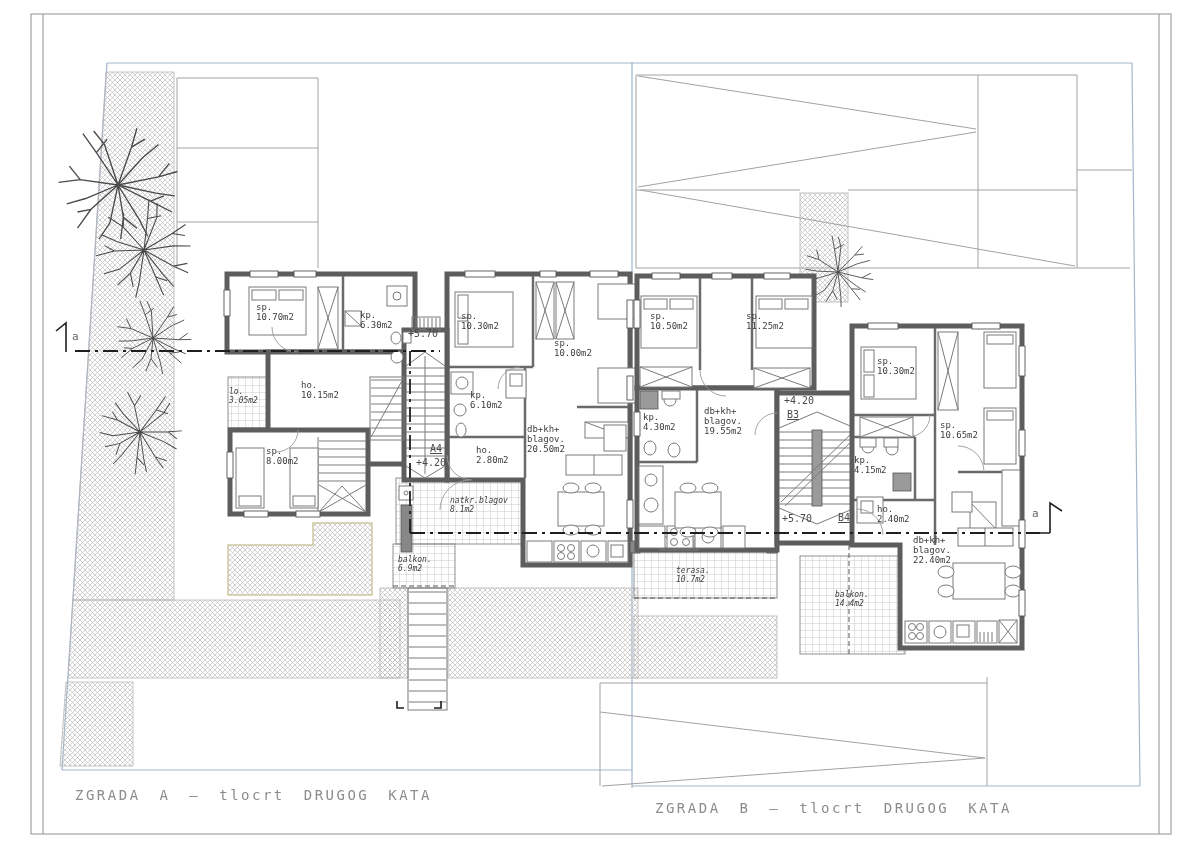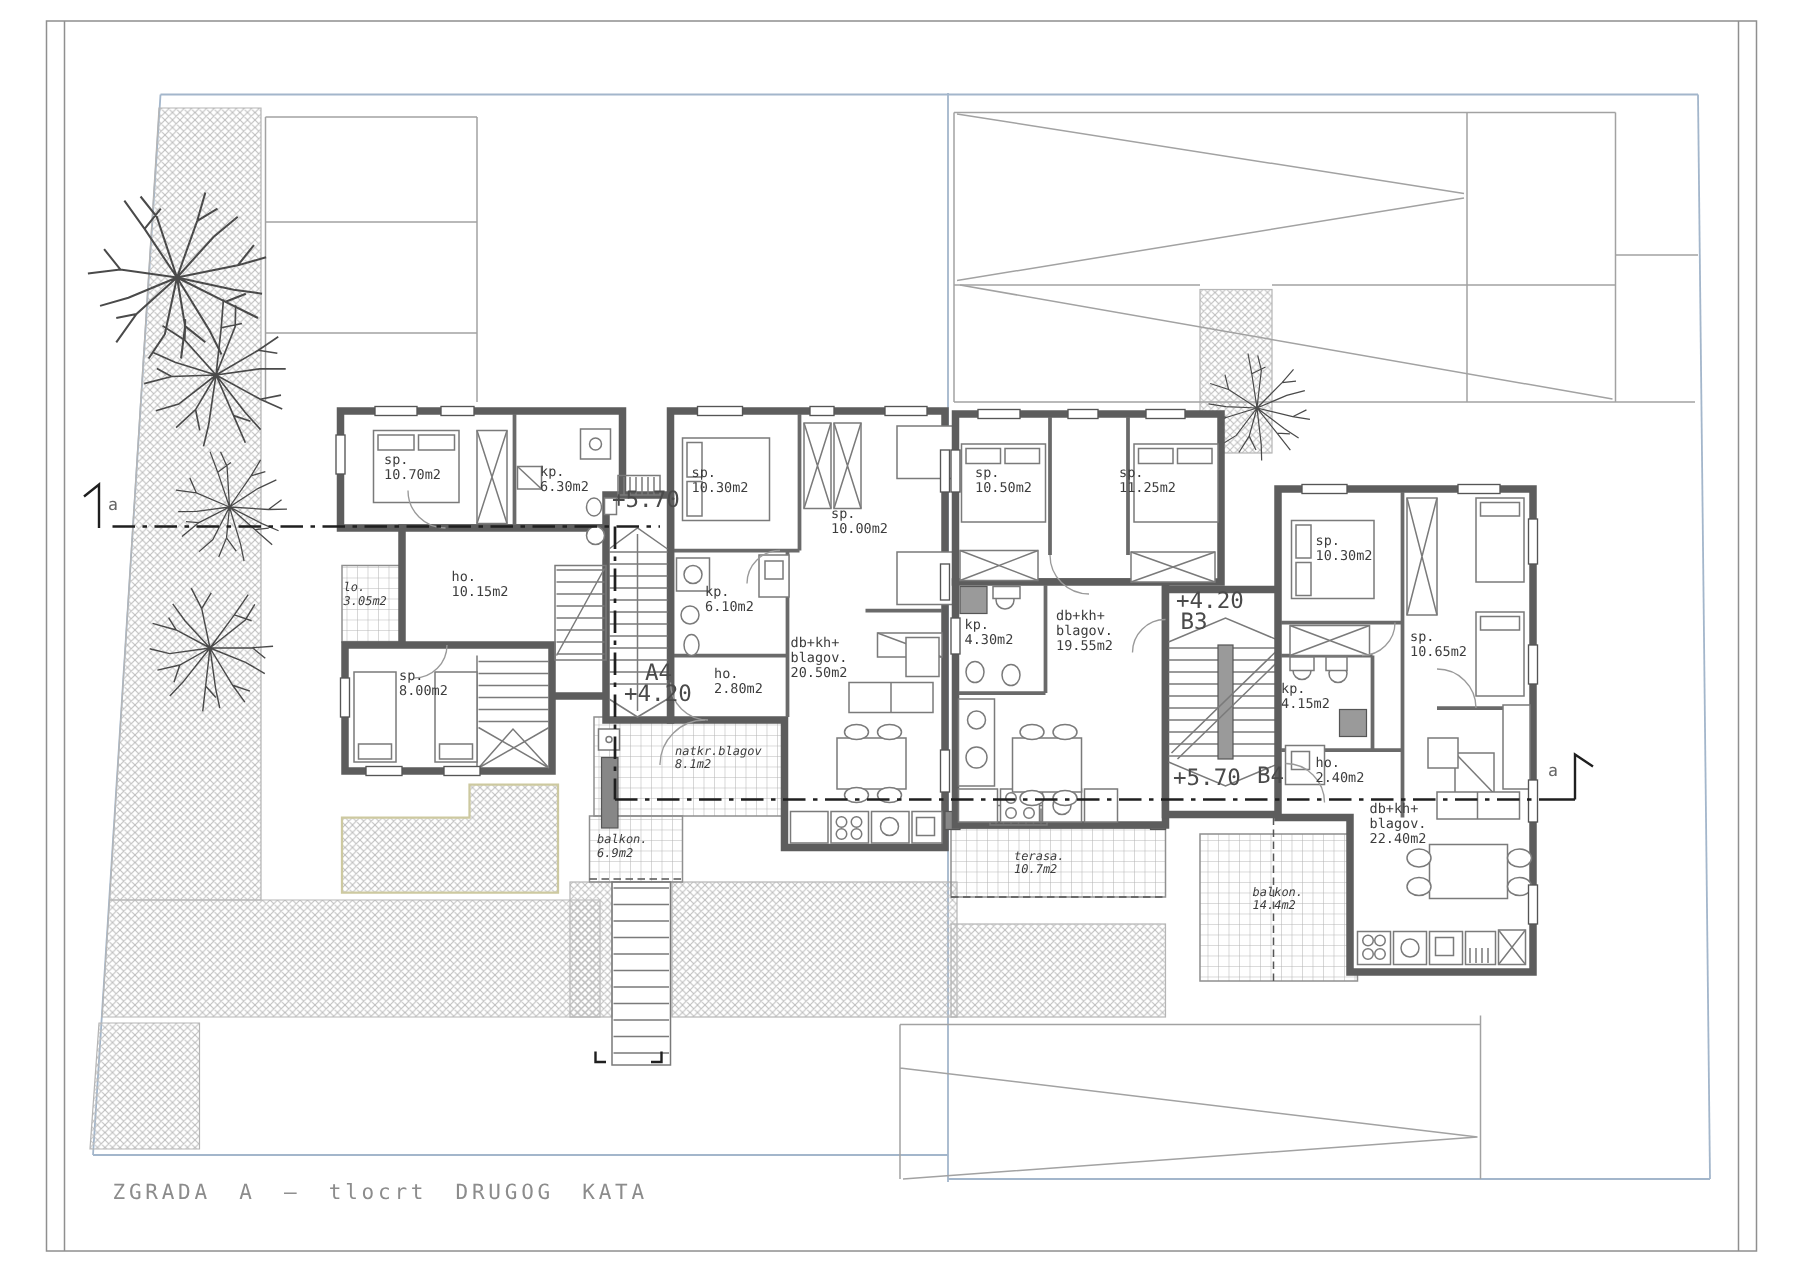--- a/index.html
+++ b/index.html
@@ -22,22 +22,22 @@
   .hA{fill:url(#xh);stroke:#cdc9a0;stroke-width:1.5;}
   .tr{fill:url(#tile);stroke:#8f8f8f;stroke-width:1;}
   .dash{fill:none;stroke:#555;stroke-width:1;stroke-dasharray:5 3;}
   .pl{fill:#878787;stroke:#555;stroke-width:0.8;}
   .str{fill:#9a9a9a;stroke:#555;stroke-width:0.8;}
   .tree{fill:none;stroke:#4a4a4a;stroke-width:1;}
   
   .rl{position:absolute;font-size:9px;line-height:10px;color:#3d3d3d;white-space:nowrap;}
   .rl span{display:block;}
   .rl-sm{font-size:8px;line-height:9px;font-style:italic;}
-  .sl{position:absolute;font-size:15px;line-height:11px;color:#4a4a4a;white-space:nowrap;}
-  .uid{}
+  .sl{position:absolute;font-size:10px;line-height:11px;color:#4a4a4a;white-space:nowrap;}
+  .uid{text-decoration:underline;}
   .amark{position:absolute;font-size:11px;color:#666;}
   .title{position:absolute;font-size:14px;letter-spacing:2.5px;word-spacing:8px;color:#8c8c8c;}
 </style>
 </head>
 <body>
 
 <div id="sheet">
 
 <svg width="1200" height="848" viewBox="0 0 1200 848">
   <defs>
@@ -451,14 +451,15 @@
 <div class="sl" style="left:416px;top:457px">+4.20</div>
 <div class="sl" style="left:784px;top:395px">+4.20</div>
 <div class="sl uid" style="left:787px;top:409px">B3</div>
 <div class="sl" style="left:782px;top:513px">+5.70</div>
 <div class="sl uid" style="left:838px;top:512px">B4</div>
 
 <div class="amark" style="left:72px;top:330px">a</div>
 <div class="amark" style="left:1032px;top:507px">a</div>
 
 <div class="title" style="left:75px;top:787px">ZGRADA A — tlocrt DRUGOG KATA</div>
+<div class="title" style="left:655px;top:800px">ZGRADA B — tlocrt DRUGOG KATA</div>
 
 </div>
 
 </body></html>

